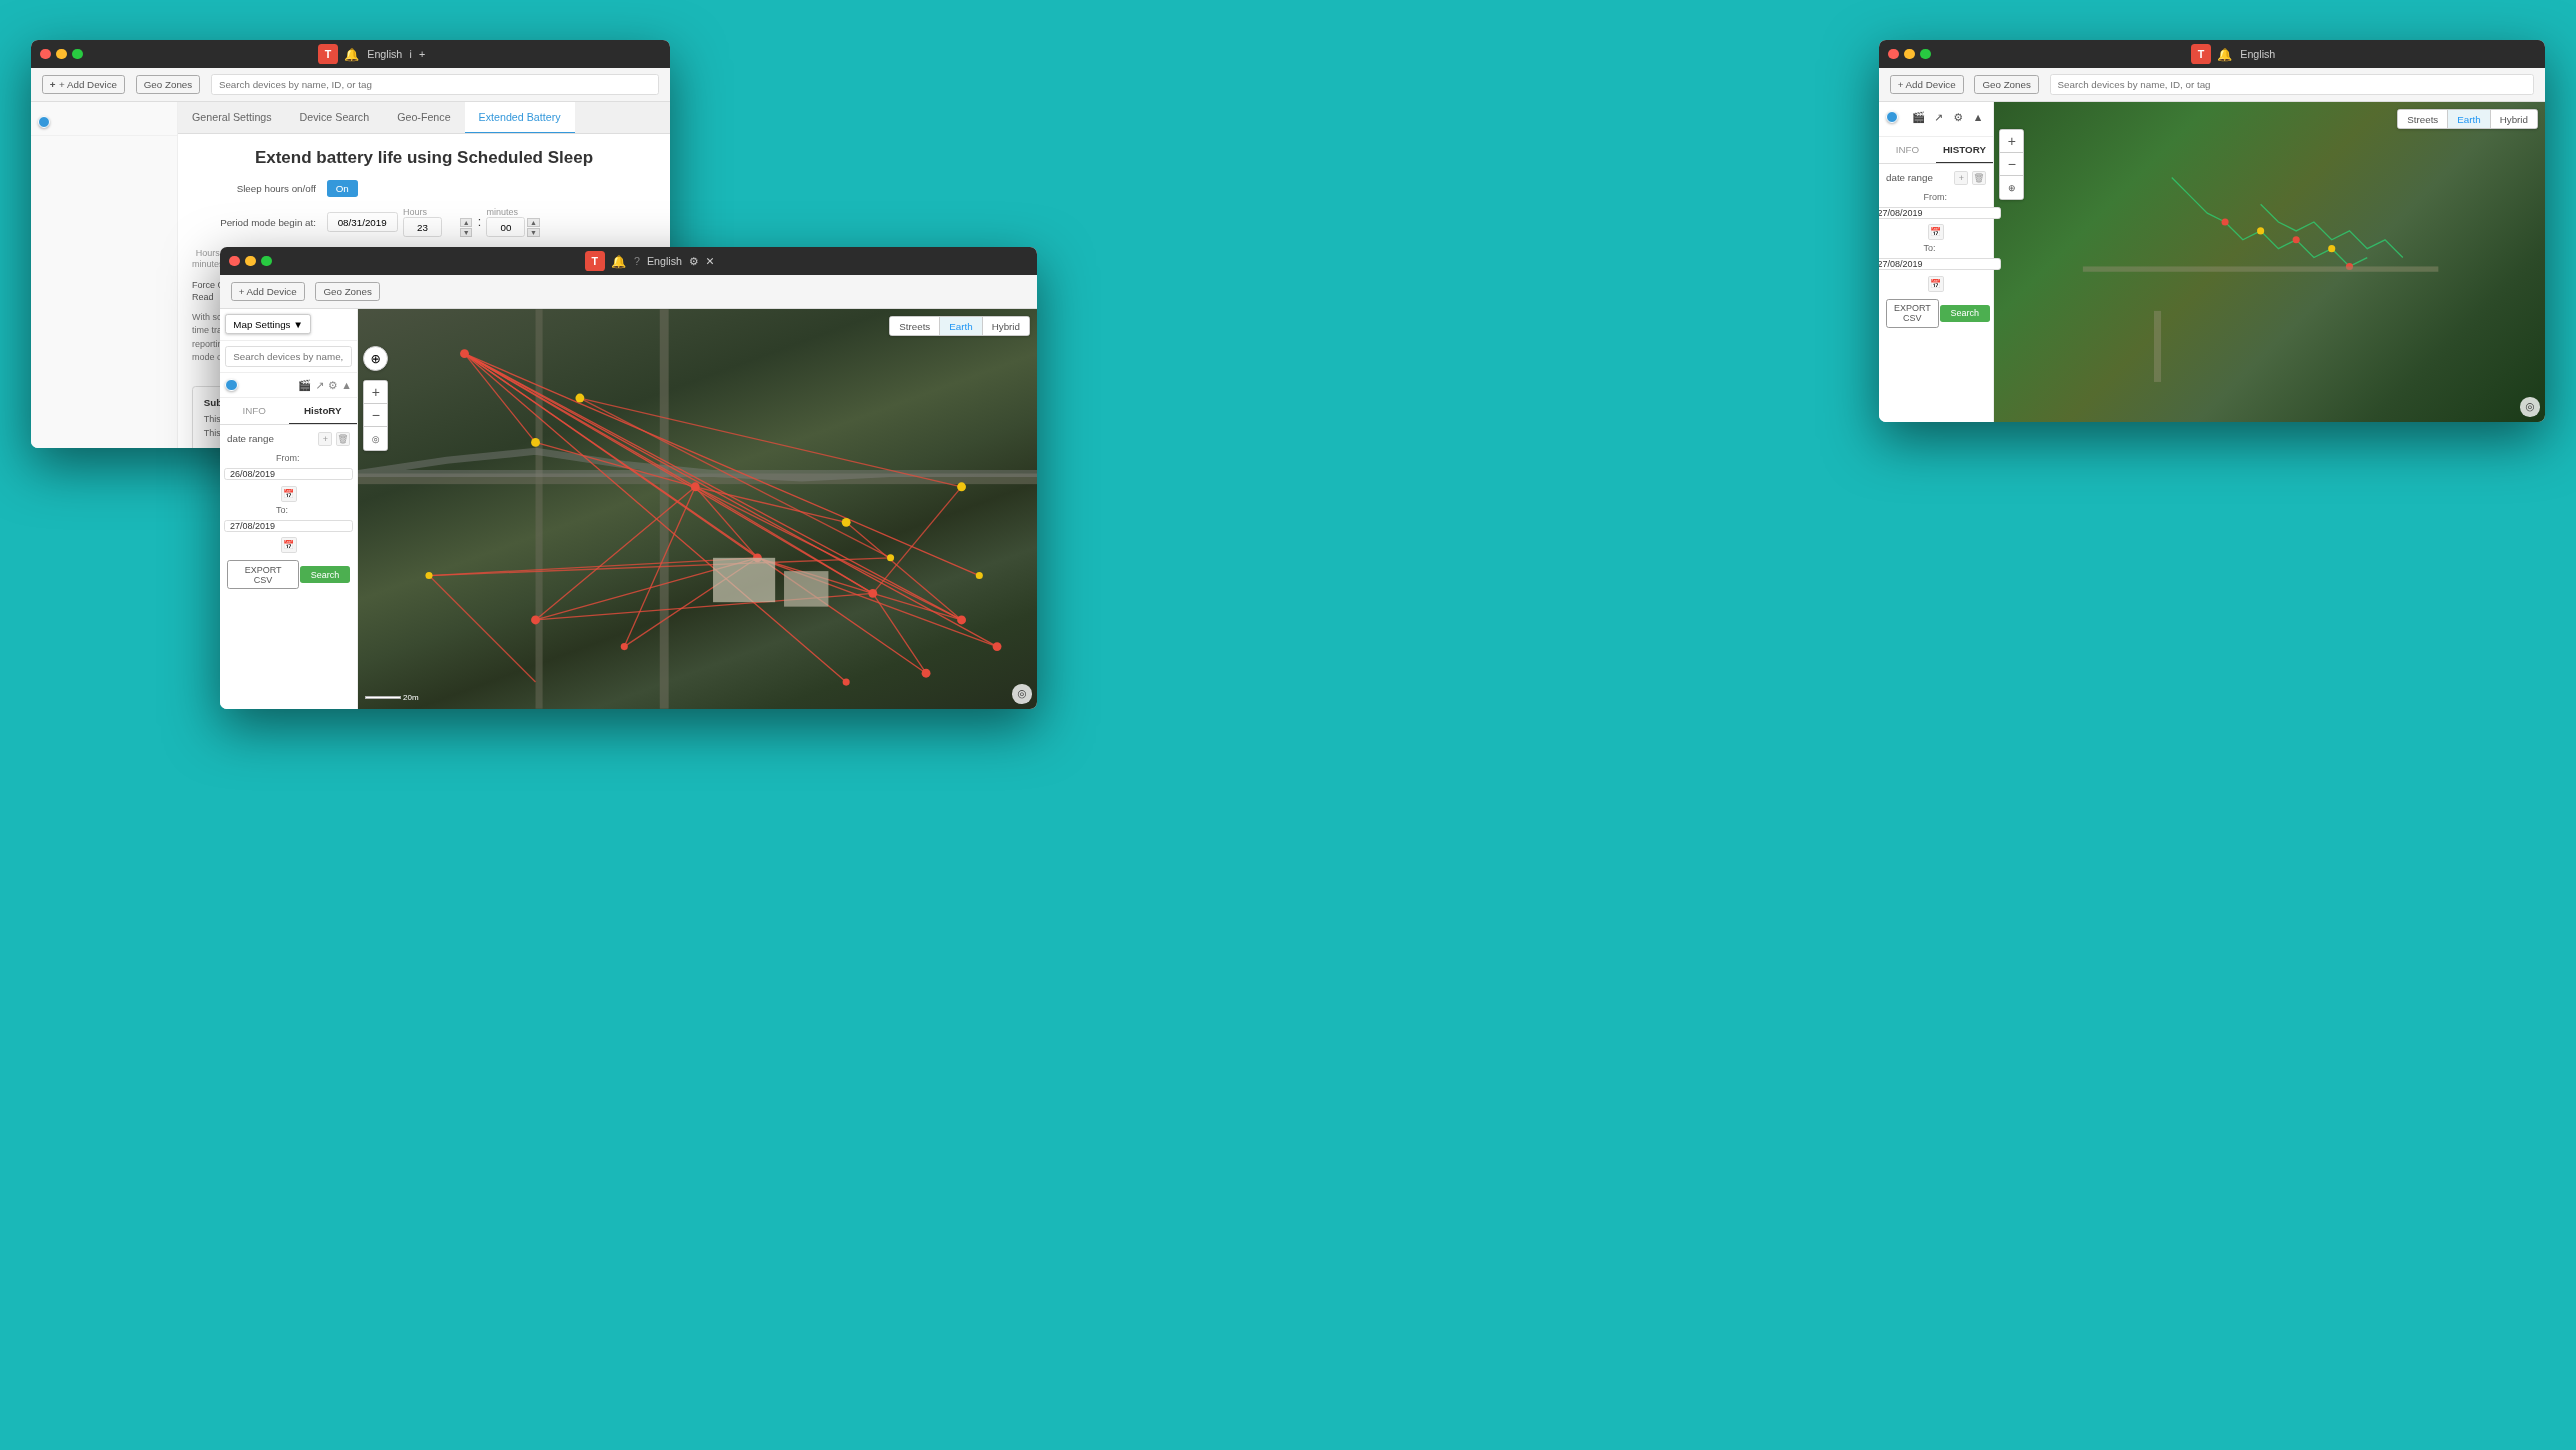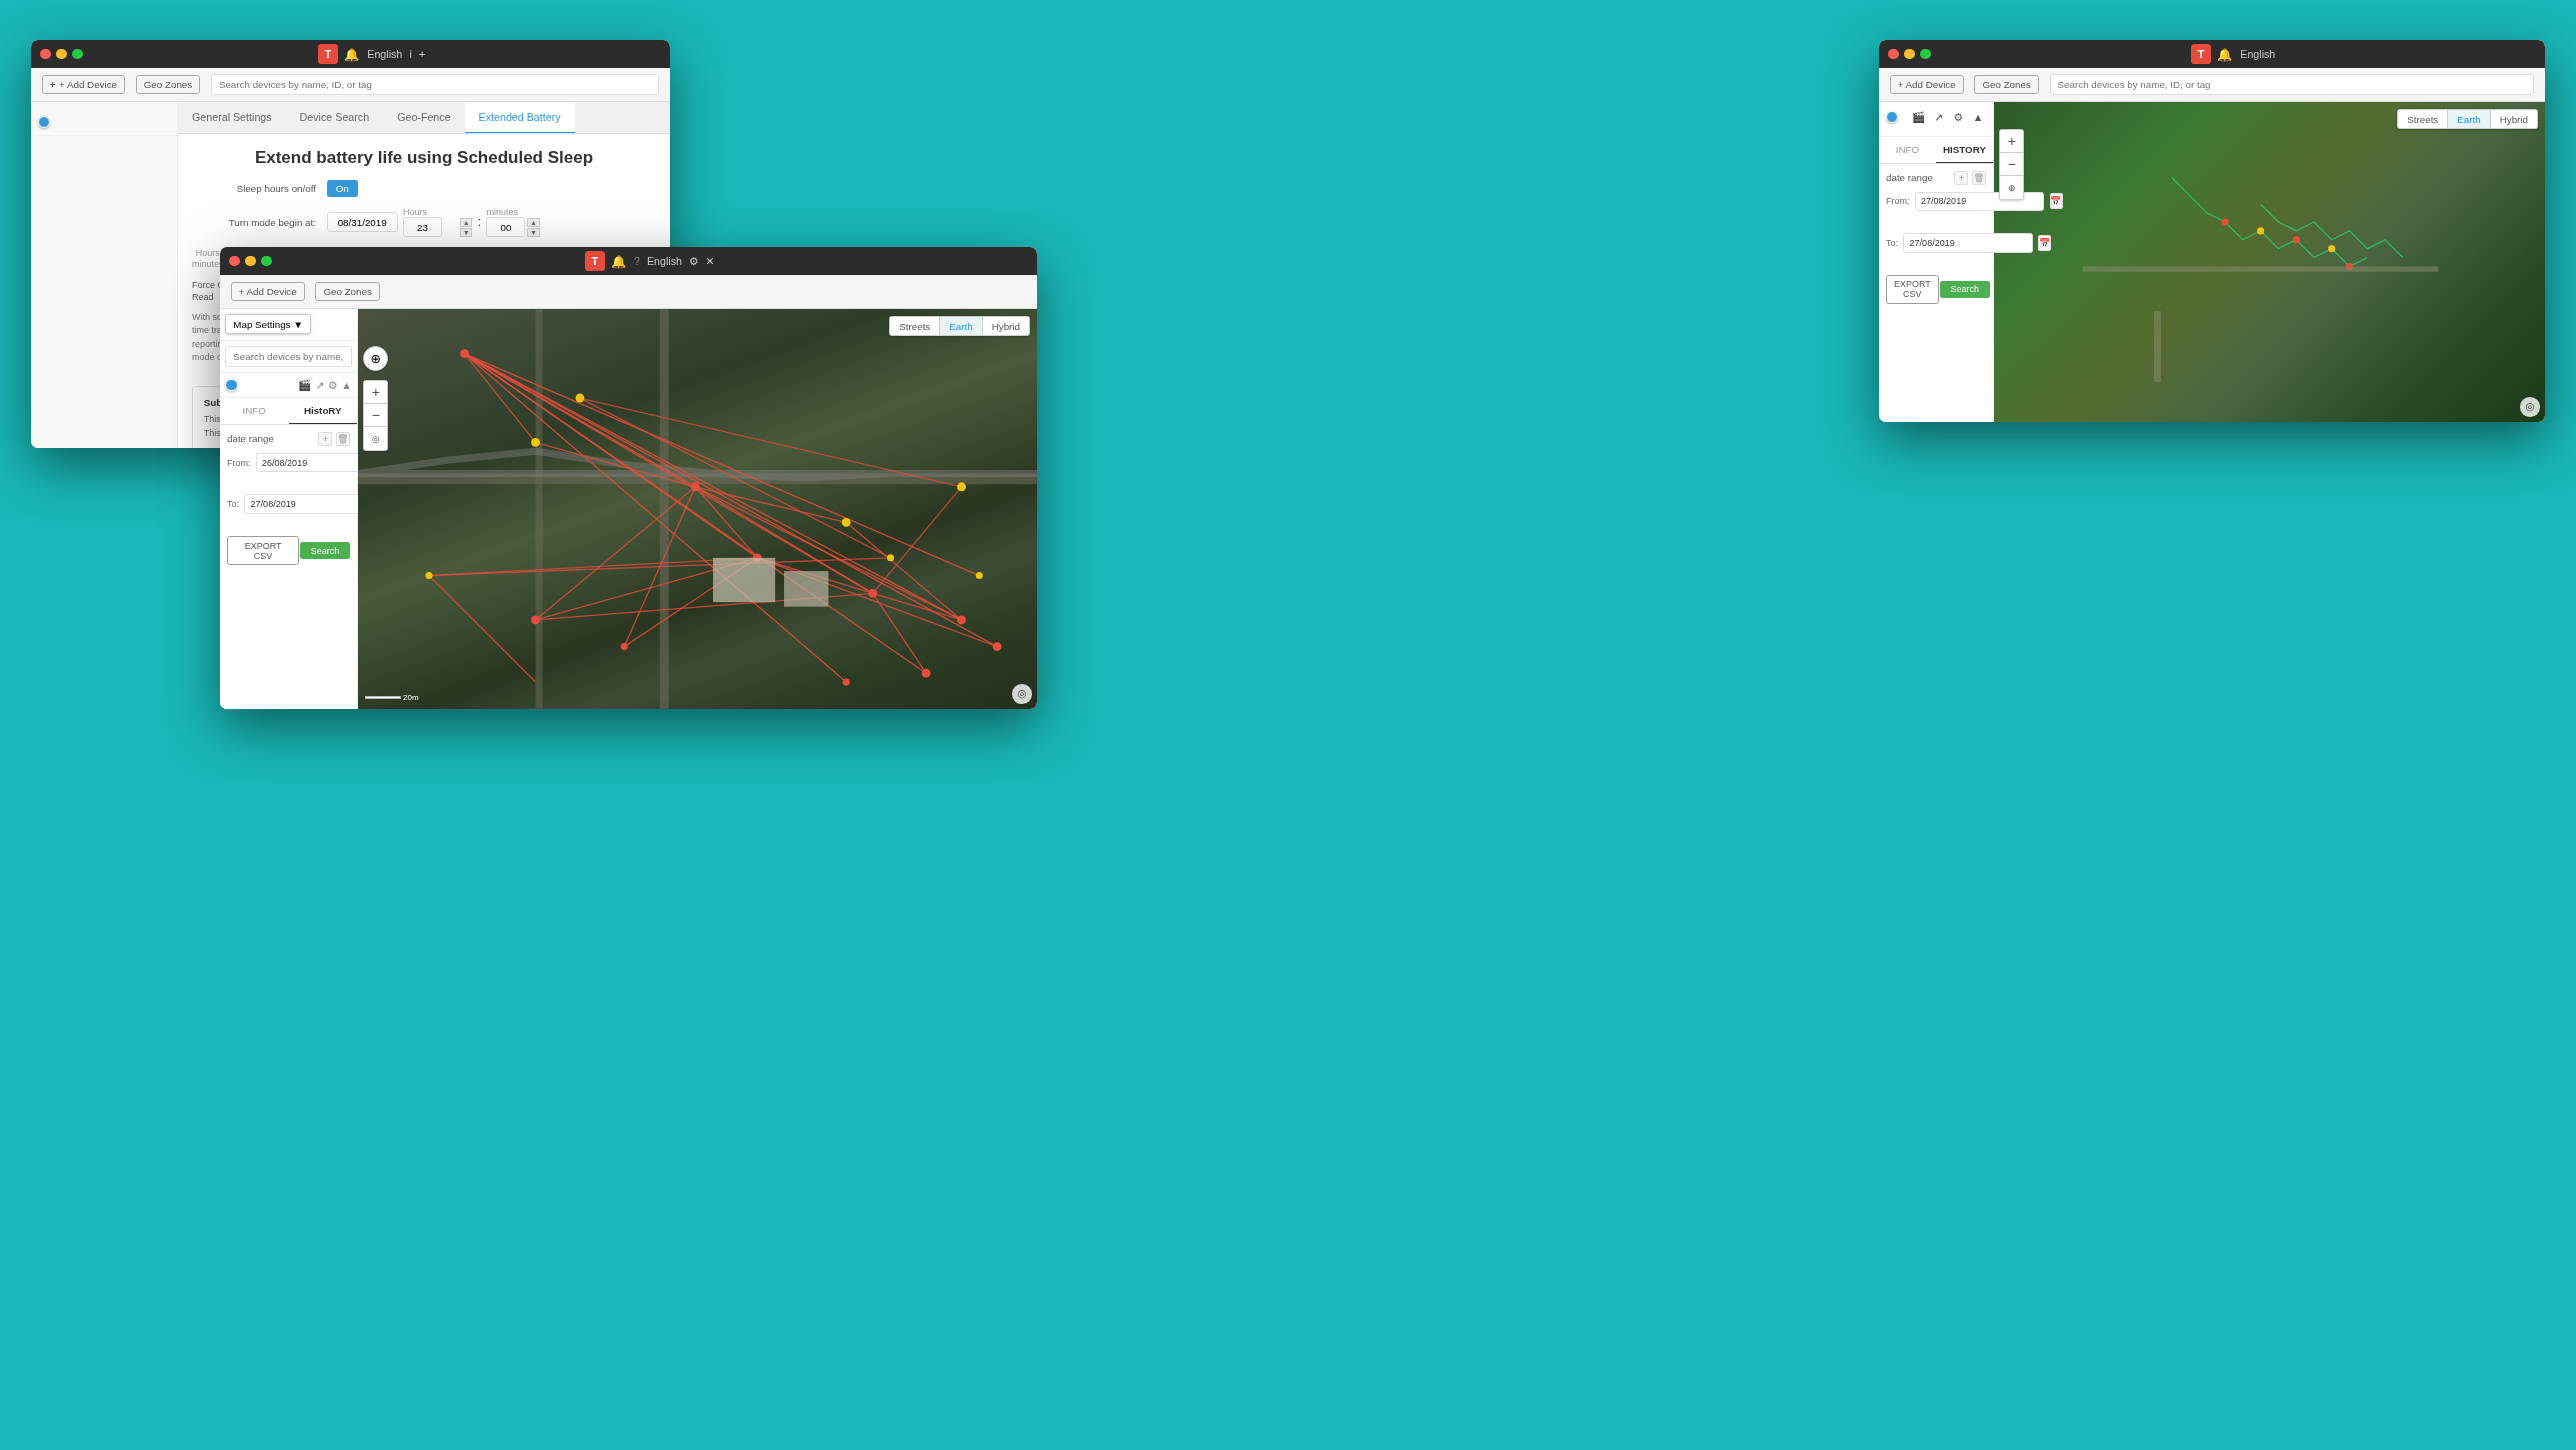--- a/index.html
+++ b/index.html
@@ -480,21 +480,22 @@
 
     .date-range-title {
       font-size: 9.8px;
       color: #555;
     }
 
     .date-row {
       display: flex;
       align-items: center;
       gap: 5.3px;
-      margin-bottom: 22px;
+      margin-bottom: 3px;
+      flex-direction: column;
     }
 
     .date-label {
       font-size: 9px;
       color: #666;
       width: 25px;
     }
 
     .date-input {
       flex: 1;
@@ -698,21 +699,21 @@
 
       <div class="settings-content">
         <div class="settings-section-title">Extend battery life using Scheduled Sleep</div>
 
         <div class="settings-row">
           <span class="settings-label">Sleep hours on/off</span>
           <button class="toggle-on">On</button>
         </div>
 
         <div class="settings-row">
-          <span class="settings-label">Turn mode begin at:</span>
+          <span class="settings-label">Period mode begin at:</span>
           <div class="time-input-group">
             <input class="time-input" type="text" value="08/31/2019" style="width: 71px;">
             <div>
               <div class="time-label">Hours</div>
               <div style="display:flex;align-items:center;gap:18px;">
                 <input class="time-input" type="text" value="23" style="">
                 <div class="stepper">
                   <button class="stepper-btn">▲</button>
                   <button class="stepper-btn">▼</button>
                 </div>

